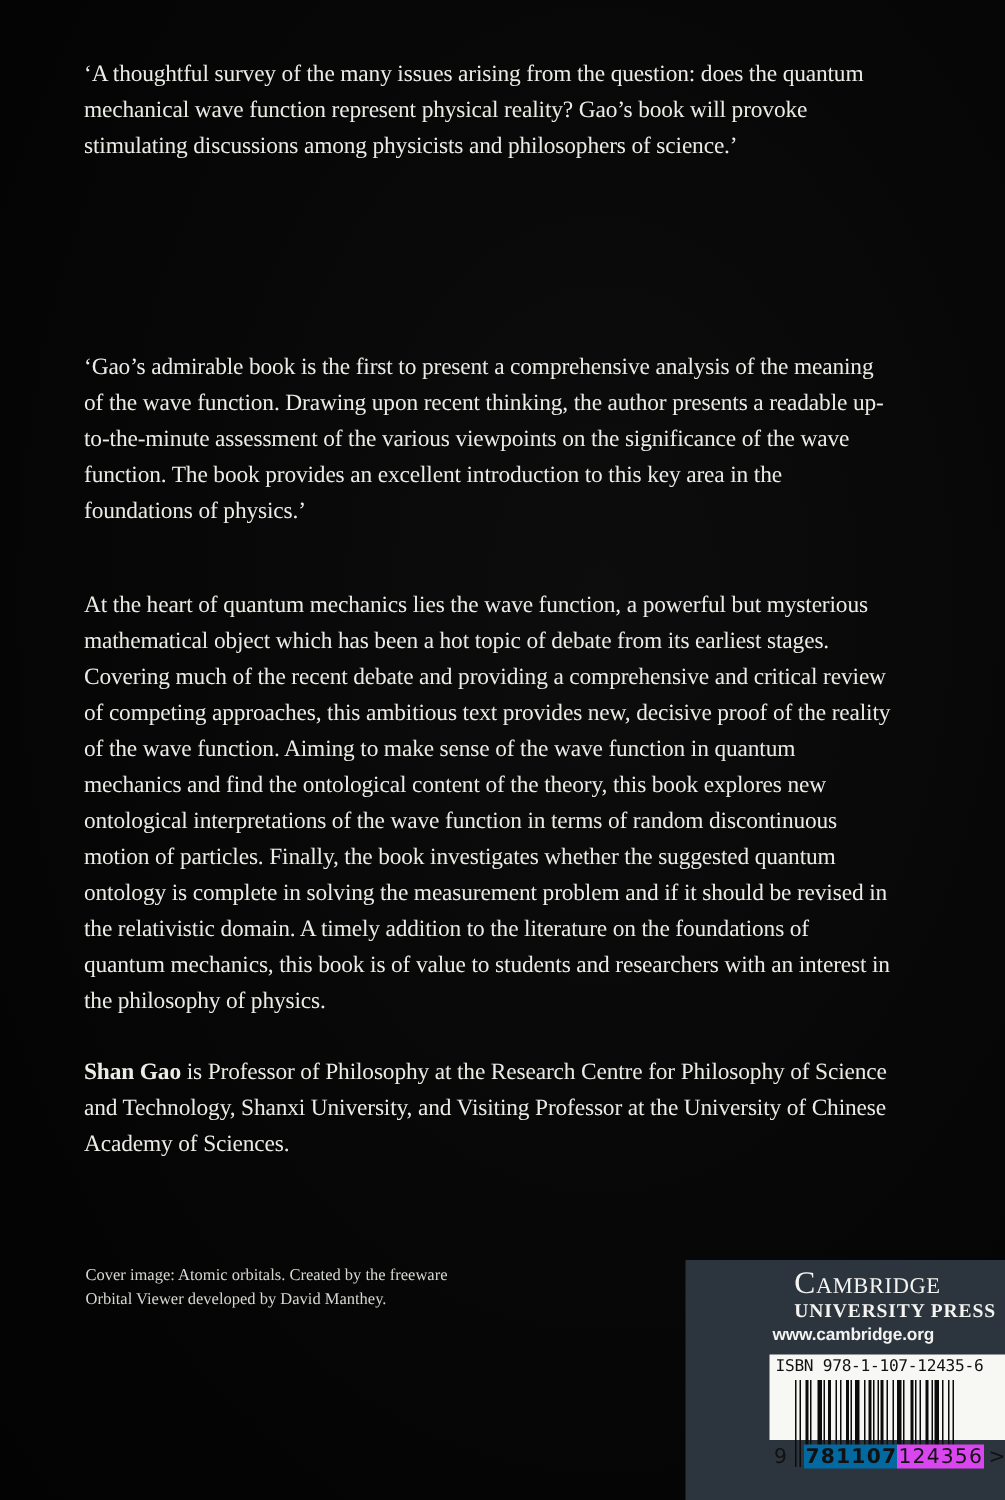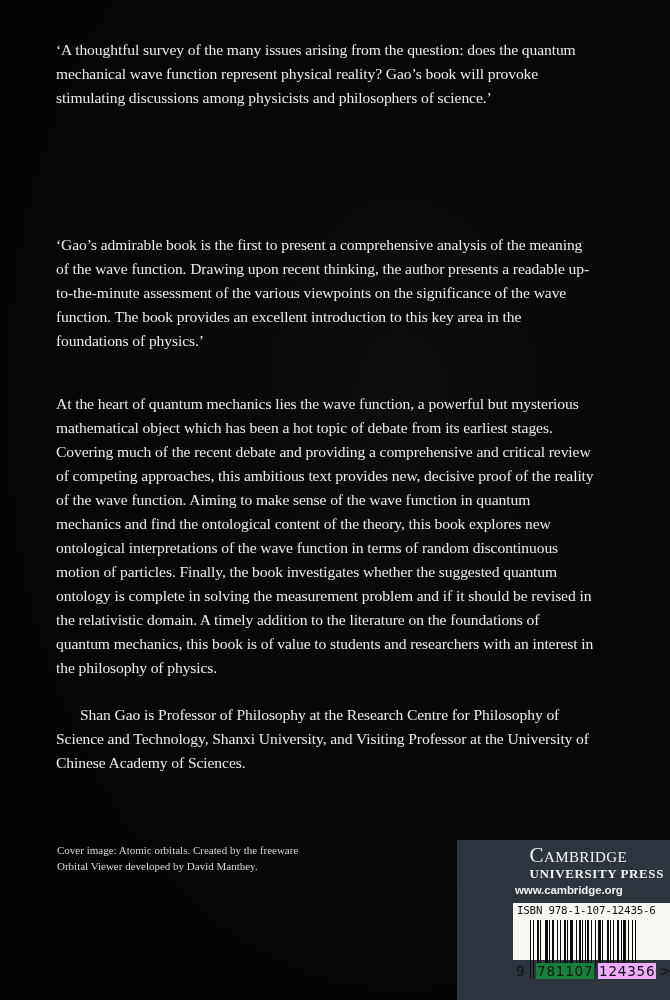--- a/index.html
+++ b/index.html
@@ -36,21 +36,21 @@
     }
     .attr .name { font-weight: bold; }
     .attr .affil { font-style: italic; color: #8f8e8a; }
 
     #q1 { top: 38px; }
     #q2 { top: 148px; }
     #q3 { top: 233px; }
     #desc { top: 392px; }
     #bio { top: 703px; }
 
-    .bio-name { font-weight: normal; margin-left: 24px; }
+    .bio-name { font-weight: bold; }
 
     .credit {
       position: absolute;
       left: 57px;
       top: 843px;
       width: 245px;
       font-size: 11px;
       line-height: 15.5px;
       color: #d8d7d2;
     }
@@ -136,22 +136,22 @@
       left: 3px;
       top: 60px;
       font-family: "DejaVu Sans", "Liberation Sans", sans-serif;
       font-size: 13.5px;
       color: #111;
       white-space: nowrap;
       letter-spacing: 0.8px;
       line-height: 16px;
     }
     .digits .lead { position: absolute; left: 0; top: 0; }
-    .digits .grp1 { position: absolute; left: 20px; top: 0; background: #15803d; padding: 0 1px; }
-    .digits .grp2 { position: absolute; left: 82px; top: 0; background: #f0abfc; padding: 0 1px; }
+    .digits .grp1 { position: absolute; left: 20px; top: 0; background: #0369a1; padding: 0 1px; font-weight: bold; }
+    .digits .grp2 { position: absolute; left: 82px; top: 0; background: #d946ef; padding: 0 1px; }
     .digits .arrow { position: absolute; left: 143px; top: 0; }
   </style>
 </head>
 <body>
 
 <div class="cover">
 
   <div class="text-block" id="q1">
     <p>‘A thoughtful survey of the many issues arising from the question: does the quantum mechanical wave function represent physical reality? Gao’s book will provoke stimulating discussions among physicists and philosophers of science.’</p>
   </div>

